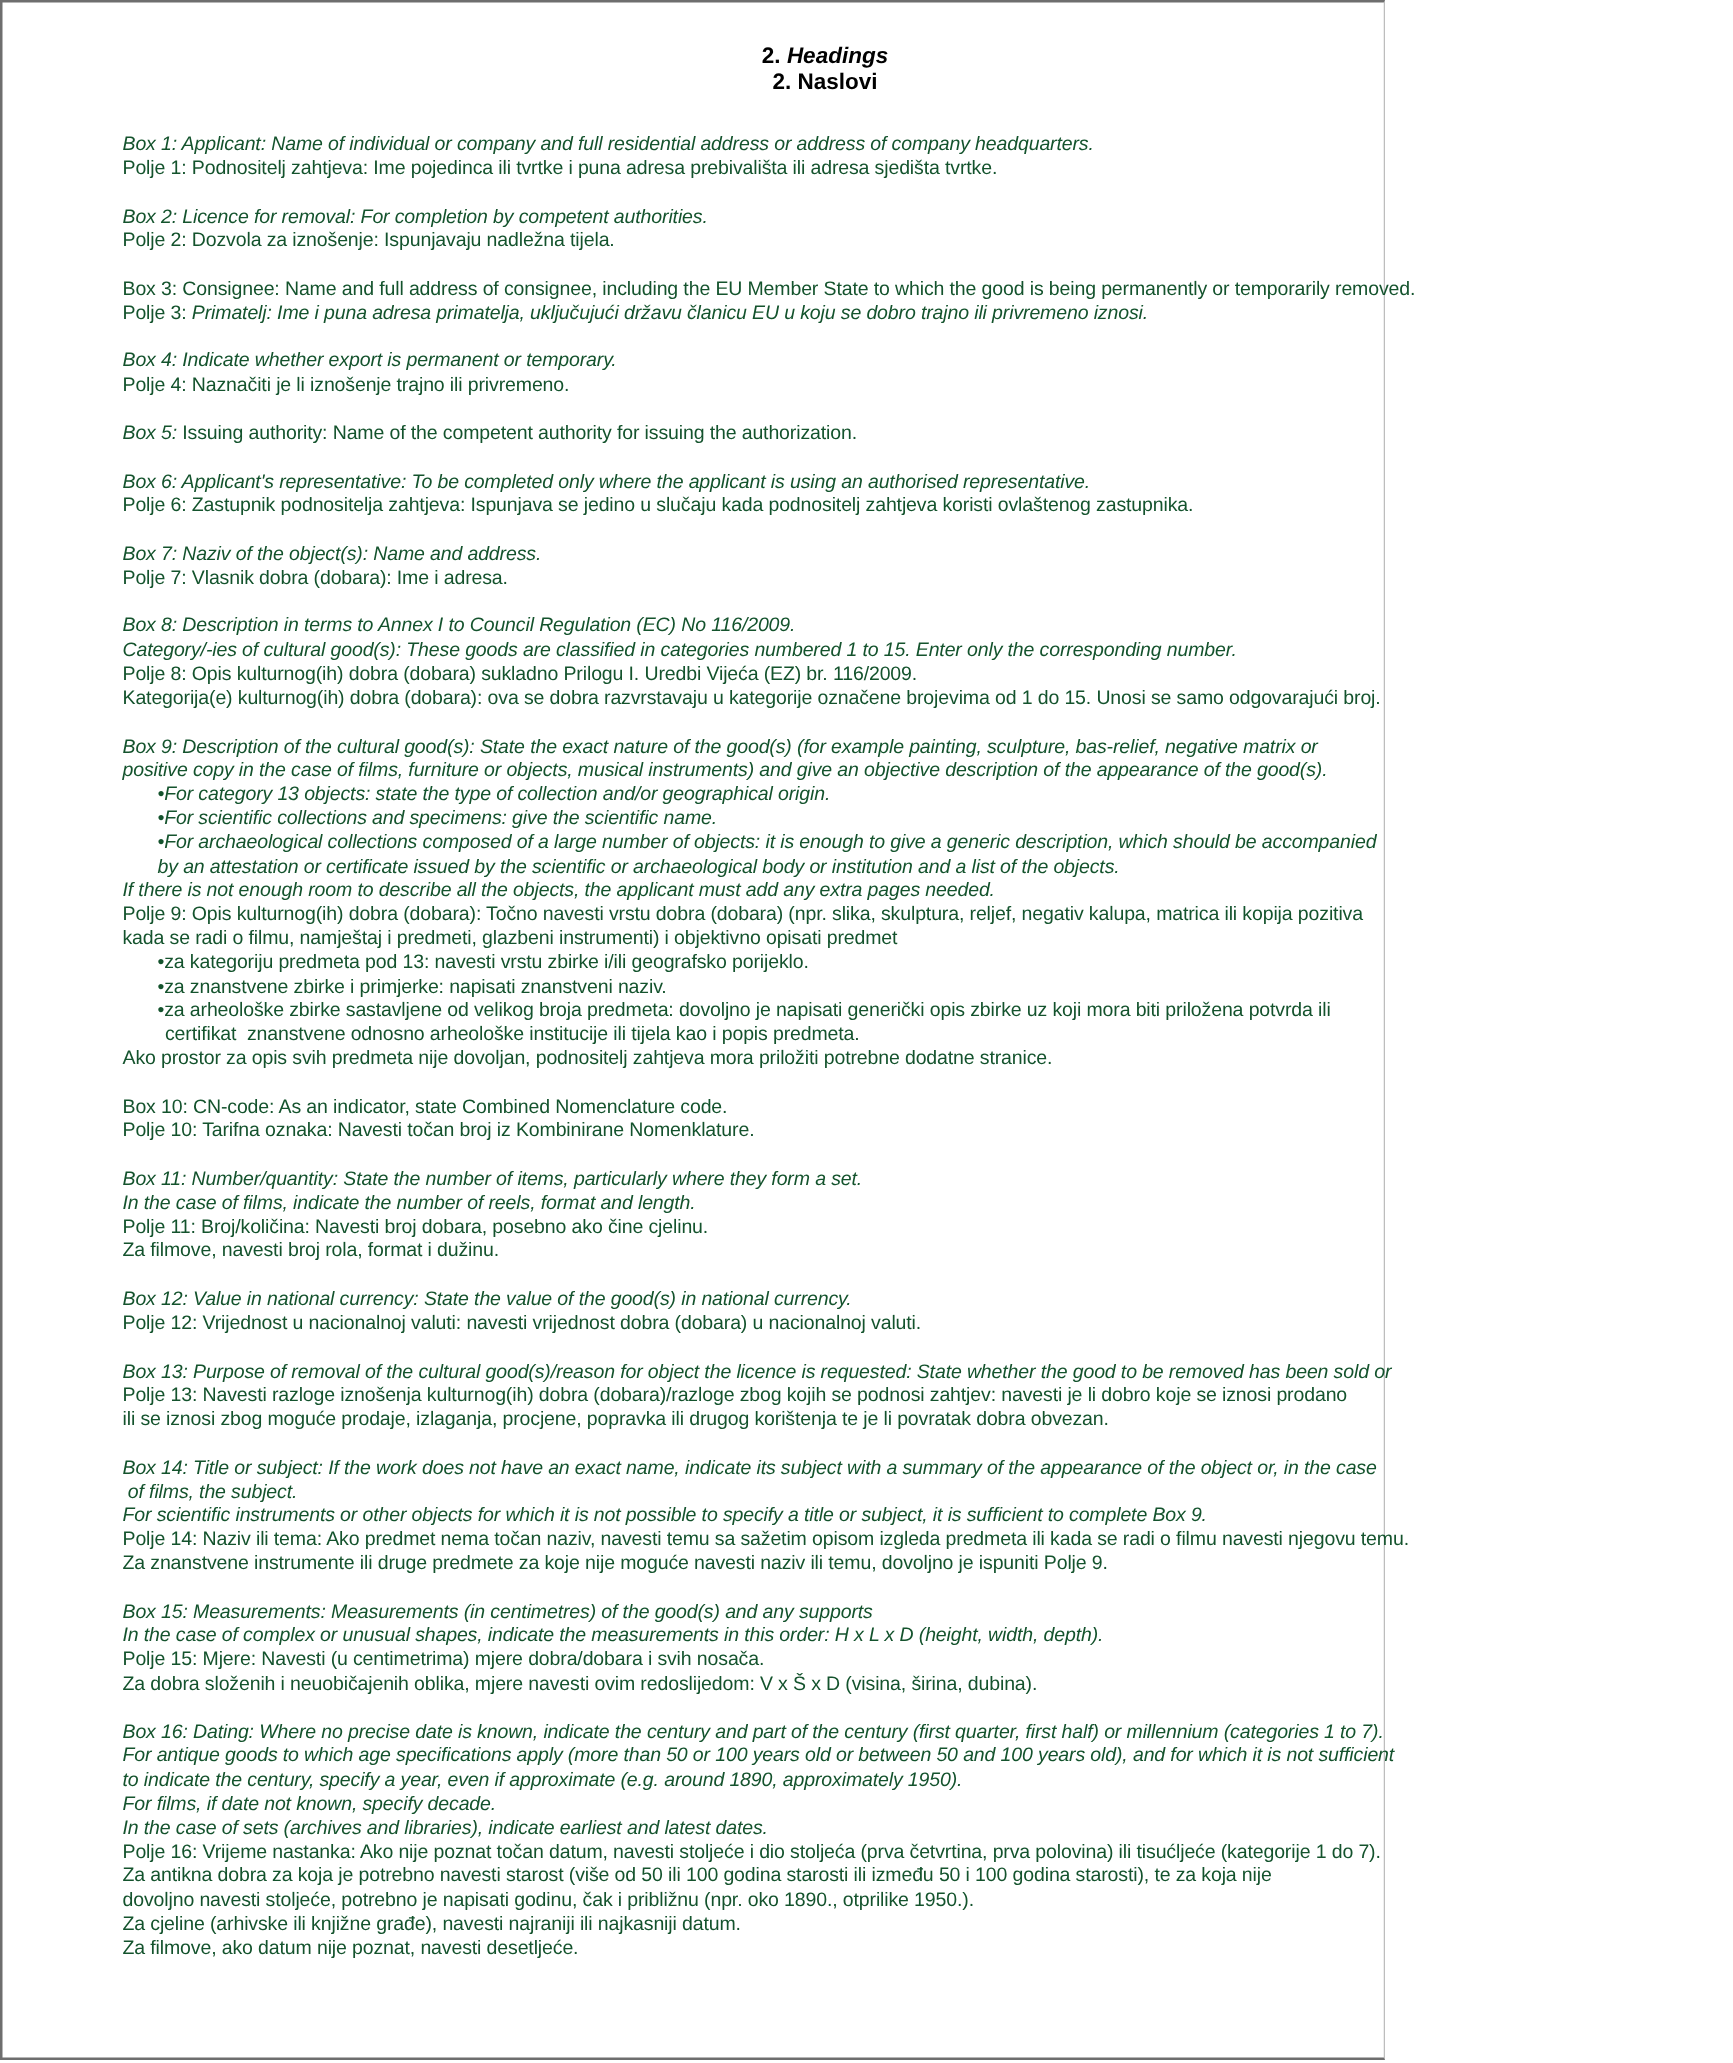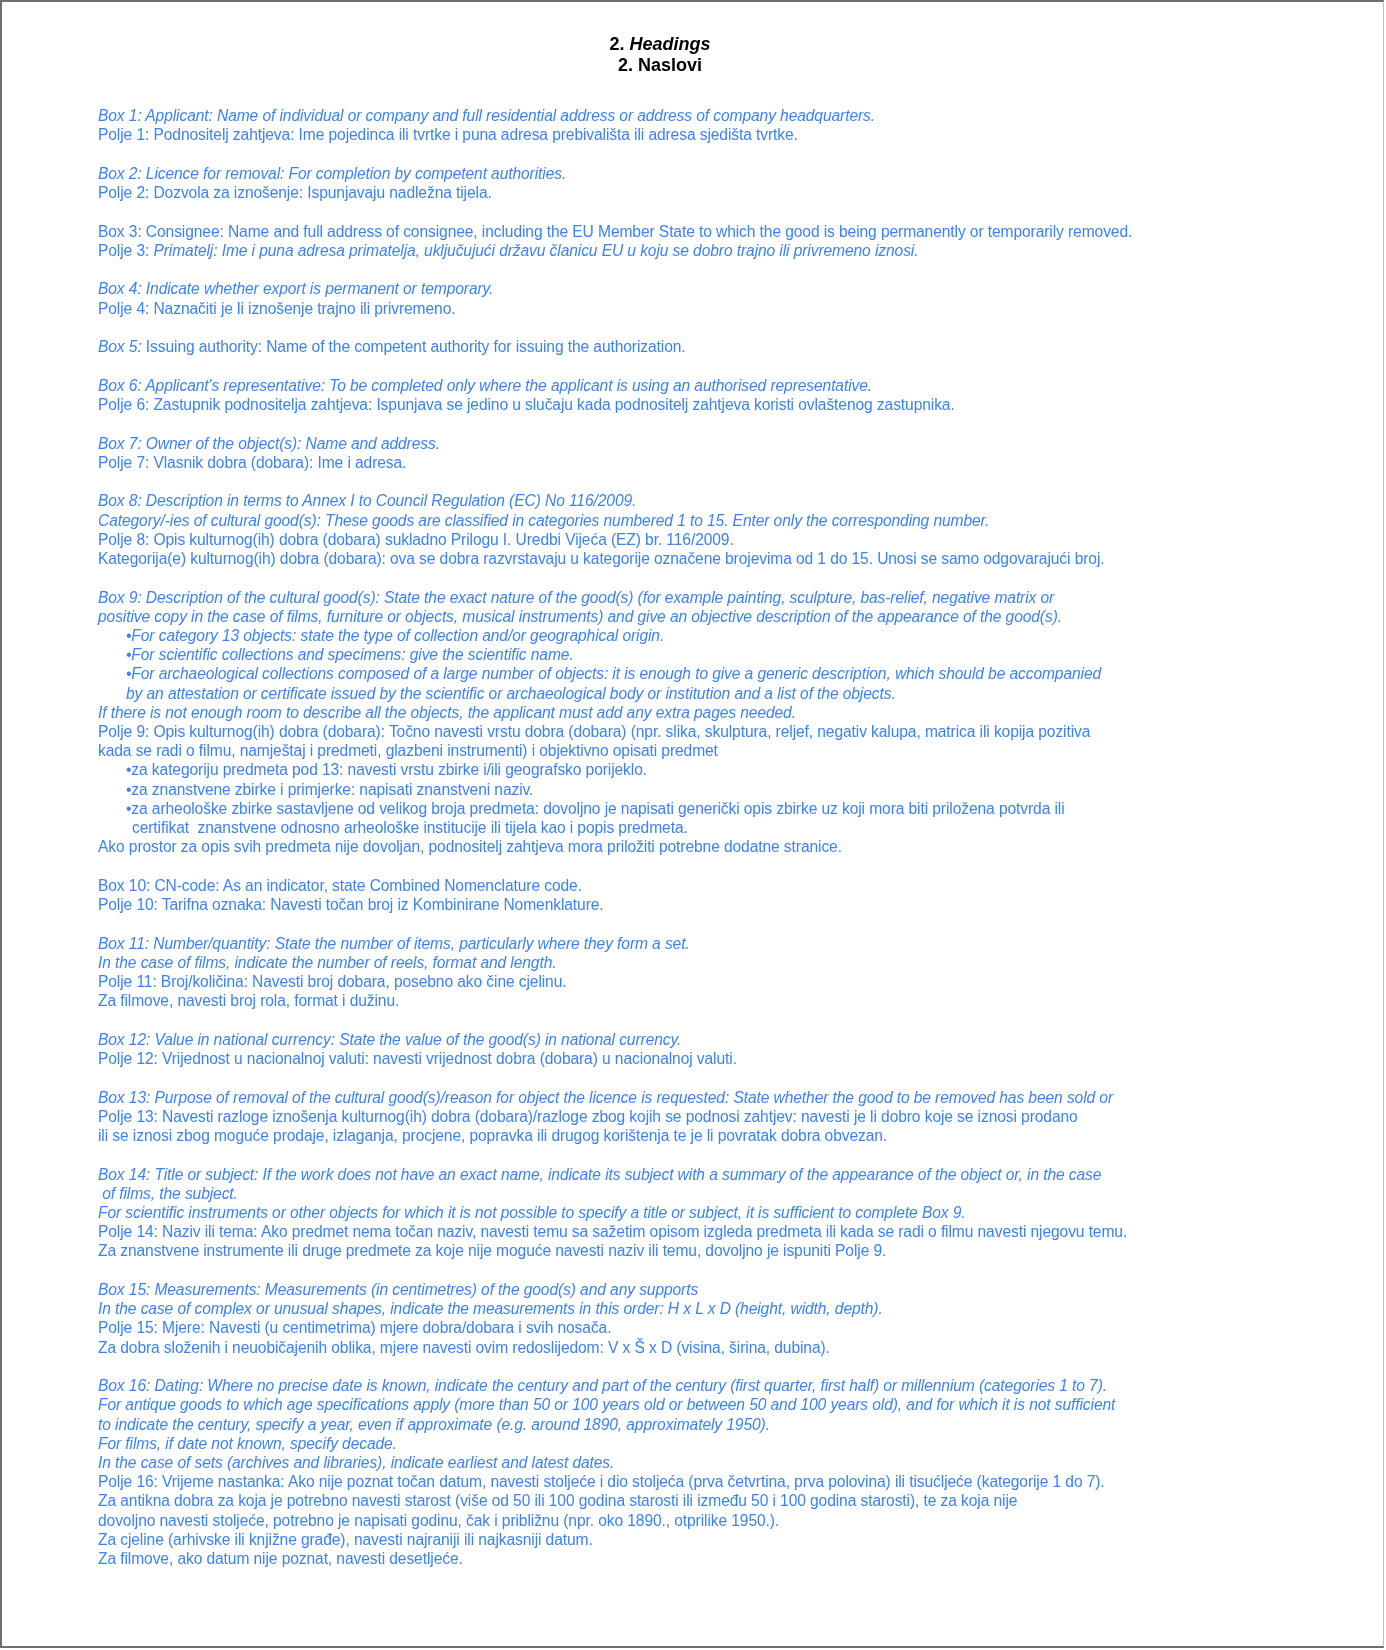--- a/index.html
+++ b/index.html
@@ -1,34 +1,34 @@
 <!DOCTYPE html>
 <html><head>
 <meta charset="utf-8">
 <style>
   html, body { margin: 0; padding: 0; background: #ffffff; }
   body { width: 1386px; height: 1650px; position: relative; overflow: hidden; }
   .page {
-    position: absolute; left: 0; top: 0; width: 1384px; height: 1648px;
+    position: absolute; left: 0; top: 0; width: 1108px; height: 1648px;
     border-top: 2px solid #6e6e6e; border-left: 2px solid #6e6e6e;
     border-bottom: 2px solid #6e6e6e; border-right: 1px solid #bdbdbd;
     box-sizing: border-box; background: #fff;
   }
   .heading {
     position: absolute; left: 0; width: 1386px; text-align: center;
     font-family: "Liberation Sans", sans-serif; font-weight: bold;
     font-size: 18px; color: #000; line-height: 22px;
   }
   .heading .shift { display: inline-block; margin-left: -70px; }
   .h1 { top: 31px; }
   .h2 { top: 52px; }
   .content {
     position: absolute; left: 96px; top: 104px; width: 1280px;
     font-family: "Liberation Sans", sans-serif; font-size: 15.6px;
-    color: #3b82f6; line-height: 19.2px; letter-spacing: -0.1px;
+    color: #14532d; line-height: 19.2px; letter-spacing: -0.1px;
   }
   .block { margin-bottom: 19.4px; }
   .line { white-space: pre; display: block; }
   .line.indent { padding-left: 28px; }
   .line.indent2 { padding-left: 34px; }
   .it { font-style: italic; }
 </style>
 </head>
 <body>
 
@@ -61,21 +61,21 @@
         <span class="line"><span>Polje 4: Naznačiti je li iznošenje trajno ili privremeno.</span></span>
       </div>
       <div class="block">
         <span class="line"><span class="it">Box 5:</span><span> Issuing authority: Name of the competent authority for issuing the authorization.</span></span>
       </div>
       <div class="block">
         <span class="line"><span class="it">Box 6: Applicant's representative: To be completed only where the applicant is using an authorised representative.</span></span>
         <span class="line"><span>Polje 6: Zastupnik podnositelja zahtjeva: Ispunjava se jedino u slučaju kada podnositelj zahtjeva koristi ovlaštenog zastupnika.</span></span>
       </div>
       <div class="block">
-        <span class="line"><span class="it">Box 7: Owner of the object(s): Name and address.</span></span>
+        <span class="line"><span class="it">Box 7: Naziv of the object(s): Name and address.</span></span>
         <span class="line"><span>Polje 7: Vlasnik dobra (dobara): Ime i adresa.</span></span>
       </div>
       <div class="block">
         <span class="line"><span class="it">Box 8: Description in terms to Annex I to Council Regulation (EC) No 116/2009.</span></span>
         <span class="line"><span class="it">Category/-ies of cultural good(s): These goods are classified in categories numbered 1 to 15. Enter only the corresponding number.</span></span>
         <span class="line"><span>Polje 8: Opis kulturnog(ih) dobra (dobara) sukladno Prilogu I. Uredbi Vijeća (EZ) br. 116/2009.</span></span>
         <span class="line"><span>Kategorija(e) kulturnog(ih) dobra (dobara): ova se dobra razvrstavaju u kategorije označene brojevima od 1 do 15. Unosi se samo odgovarajući broj.</span></span>
       </div>
       <div class="block">
         <span class="line"><span class="it">Box 9: Description of the cultural good(s): State the exact nature of the good(s) (for example painting, sculpture, bas-relief, negative matrix or</span></span>

